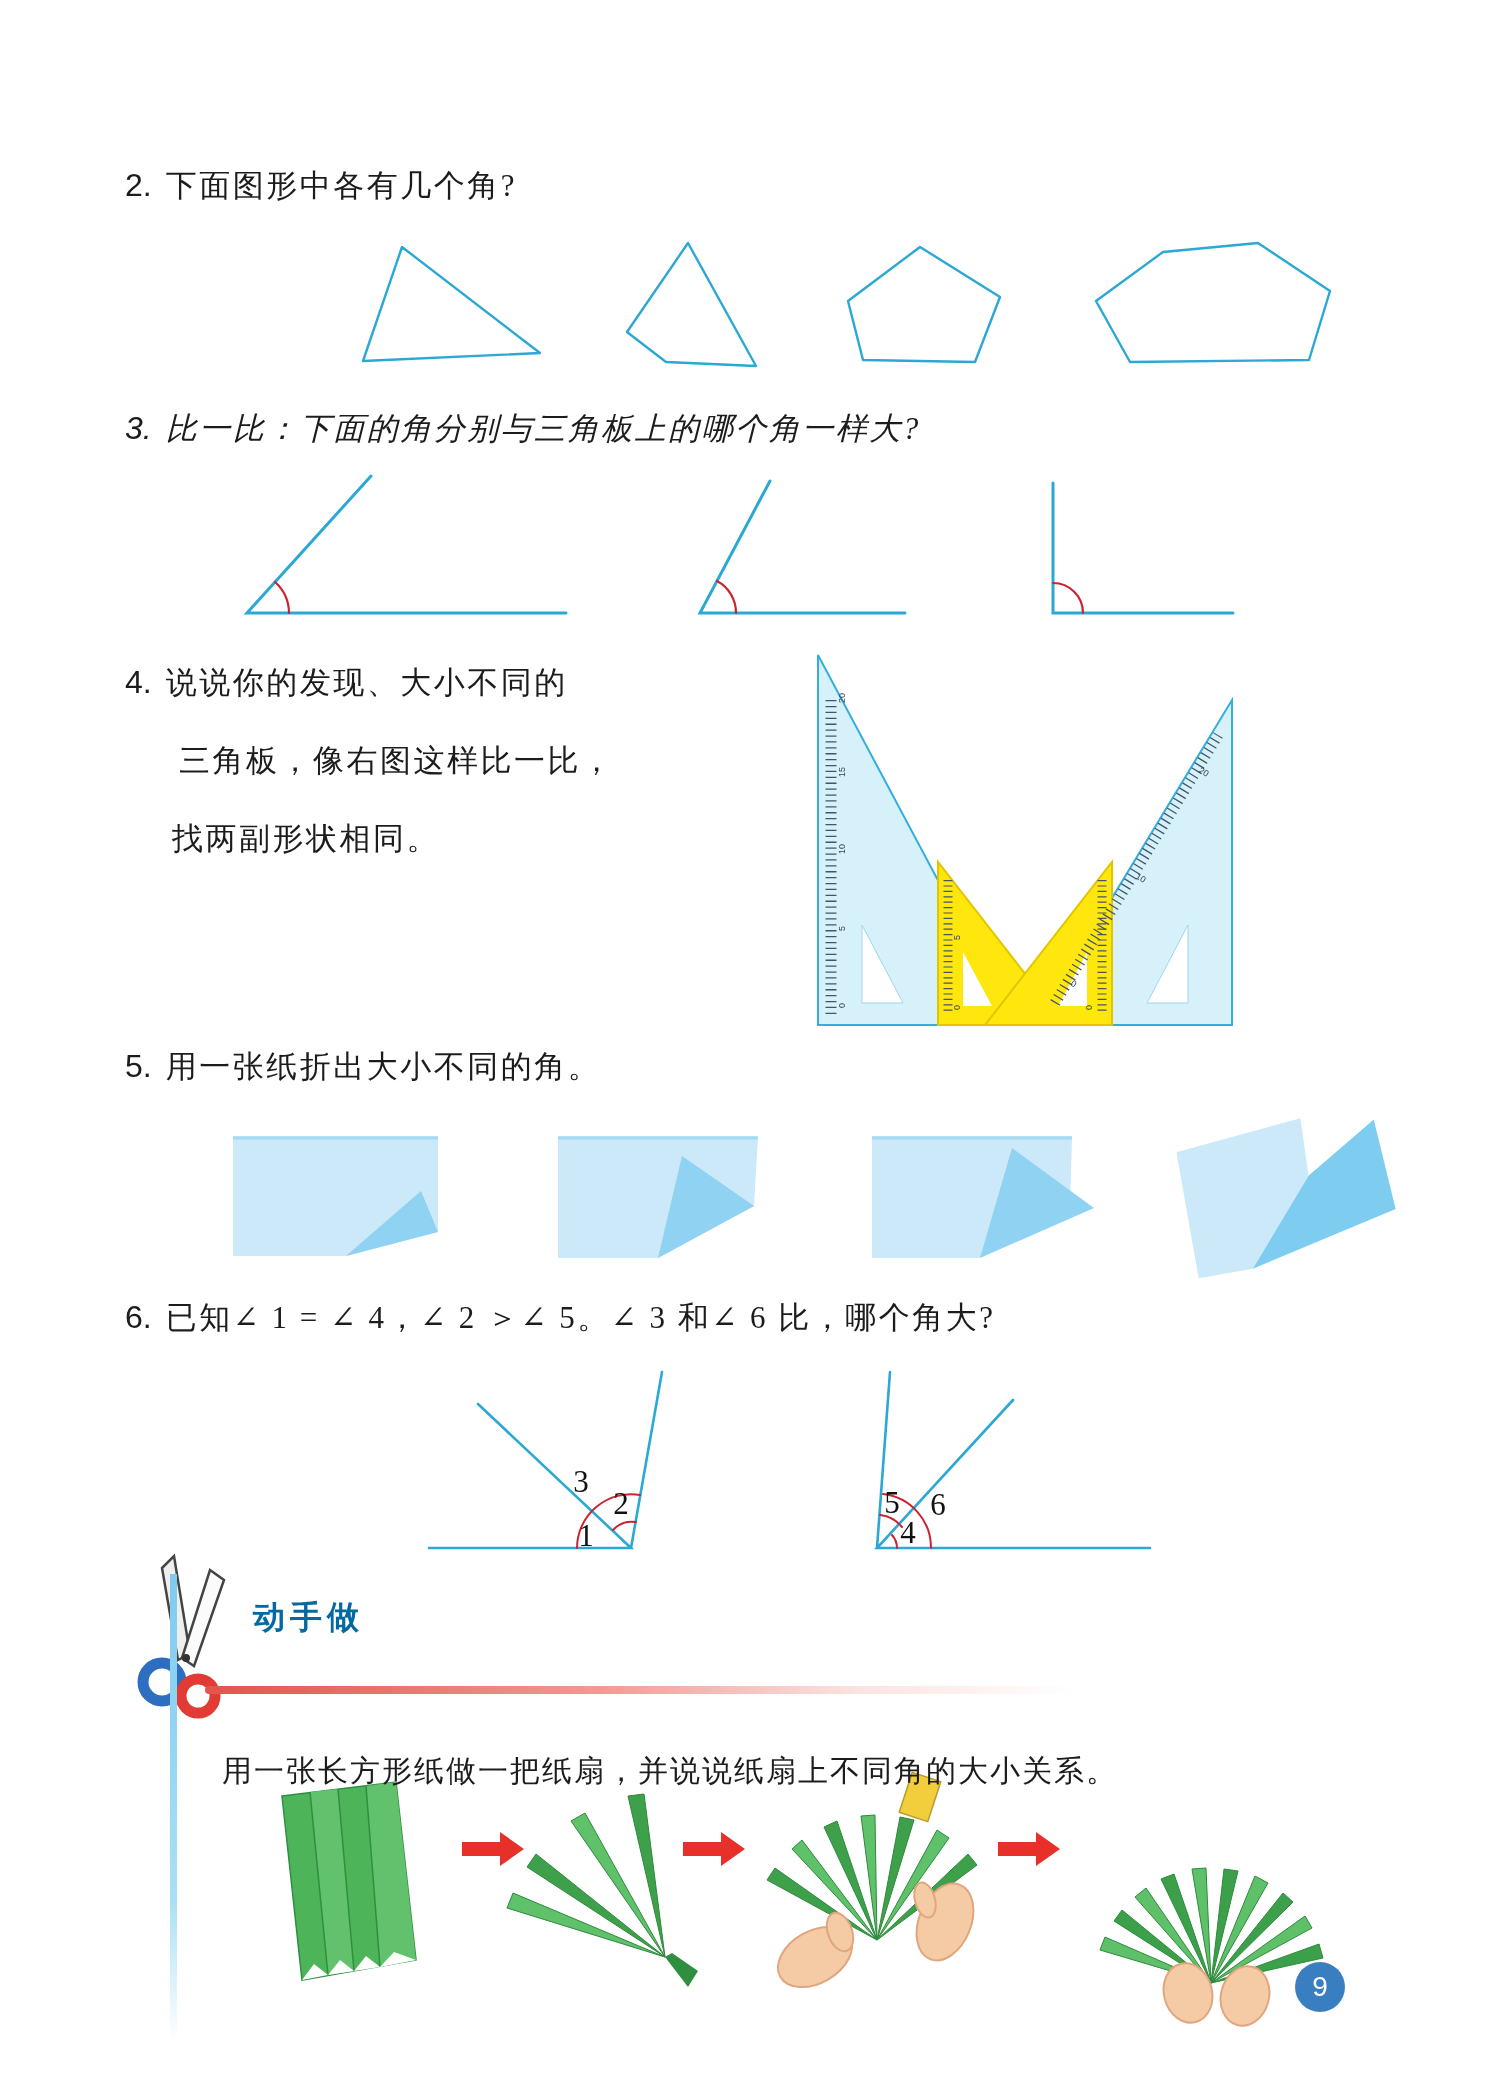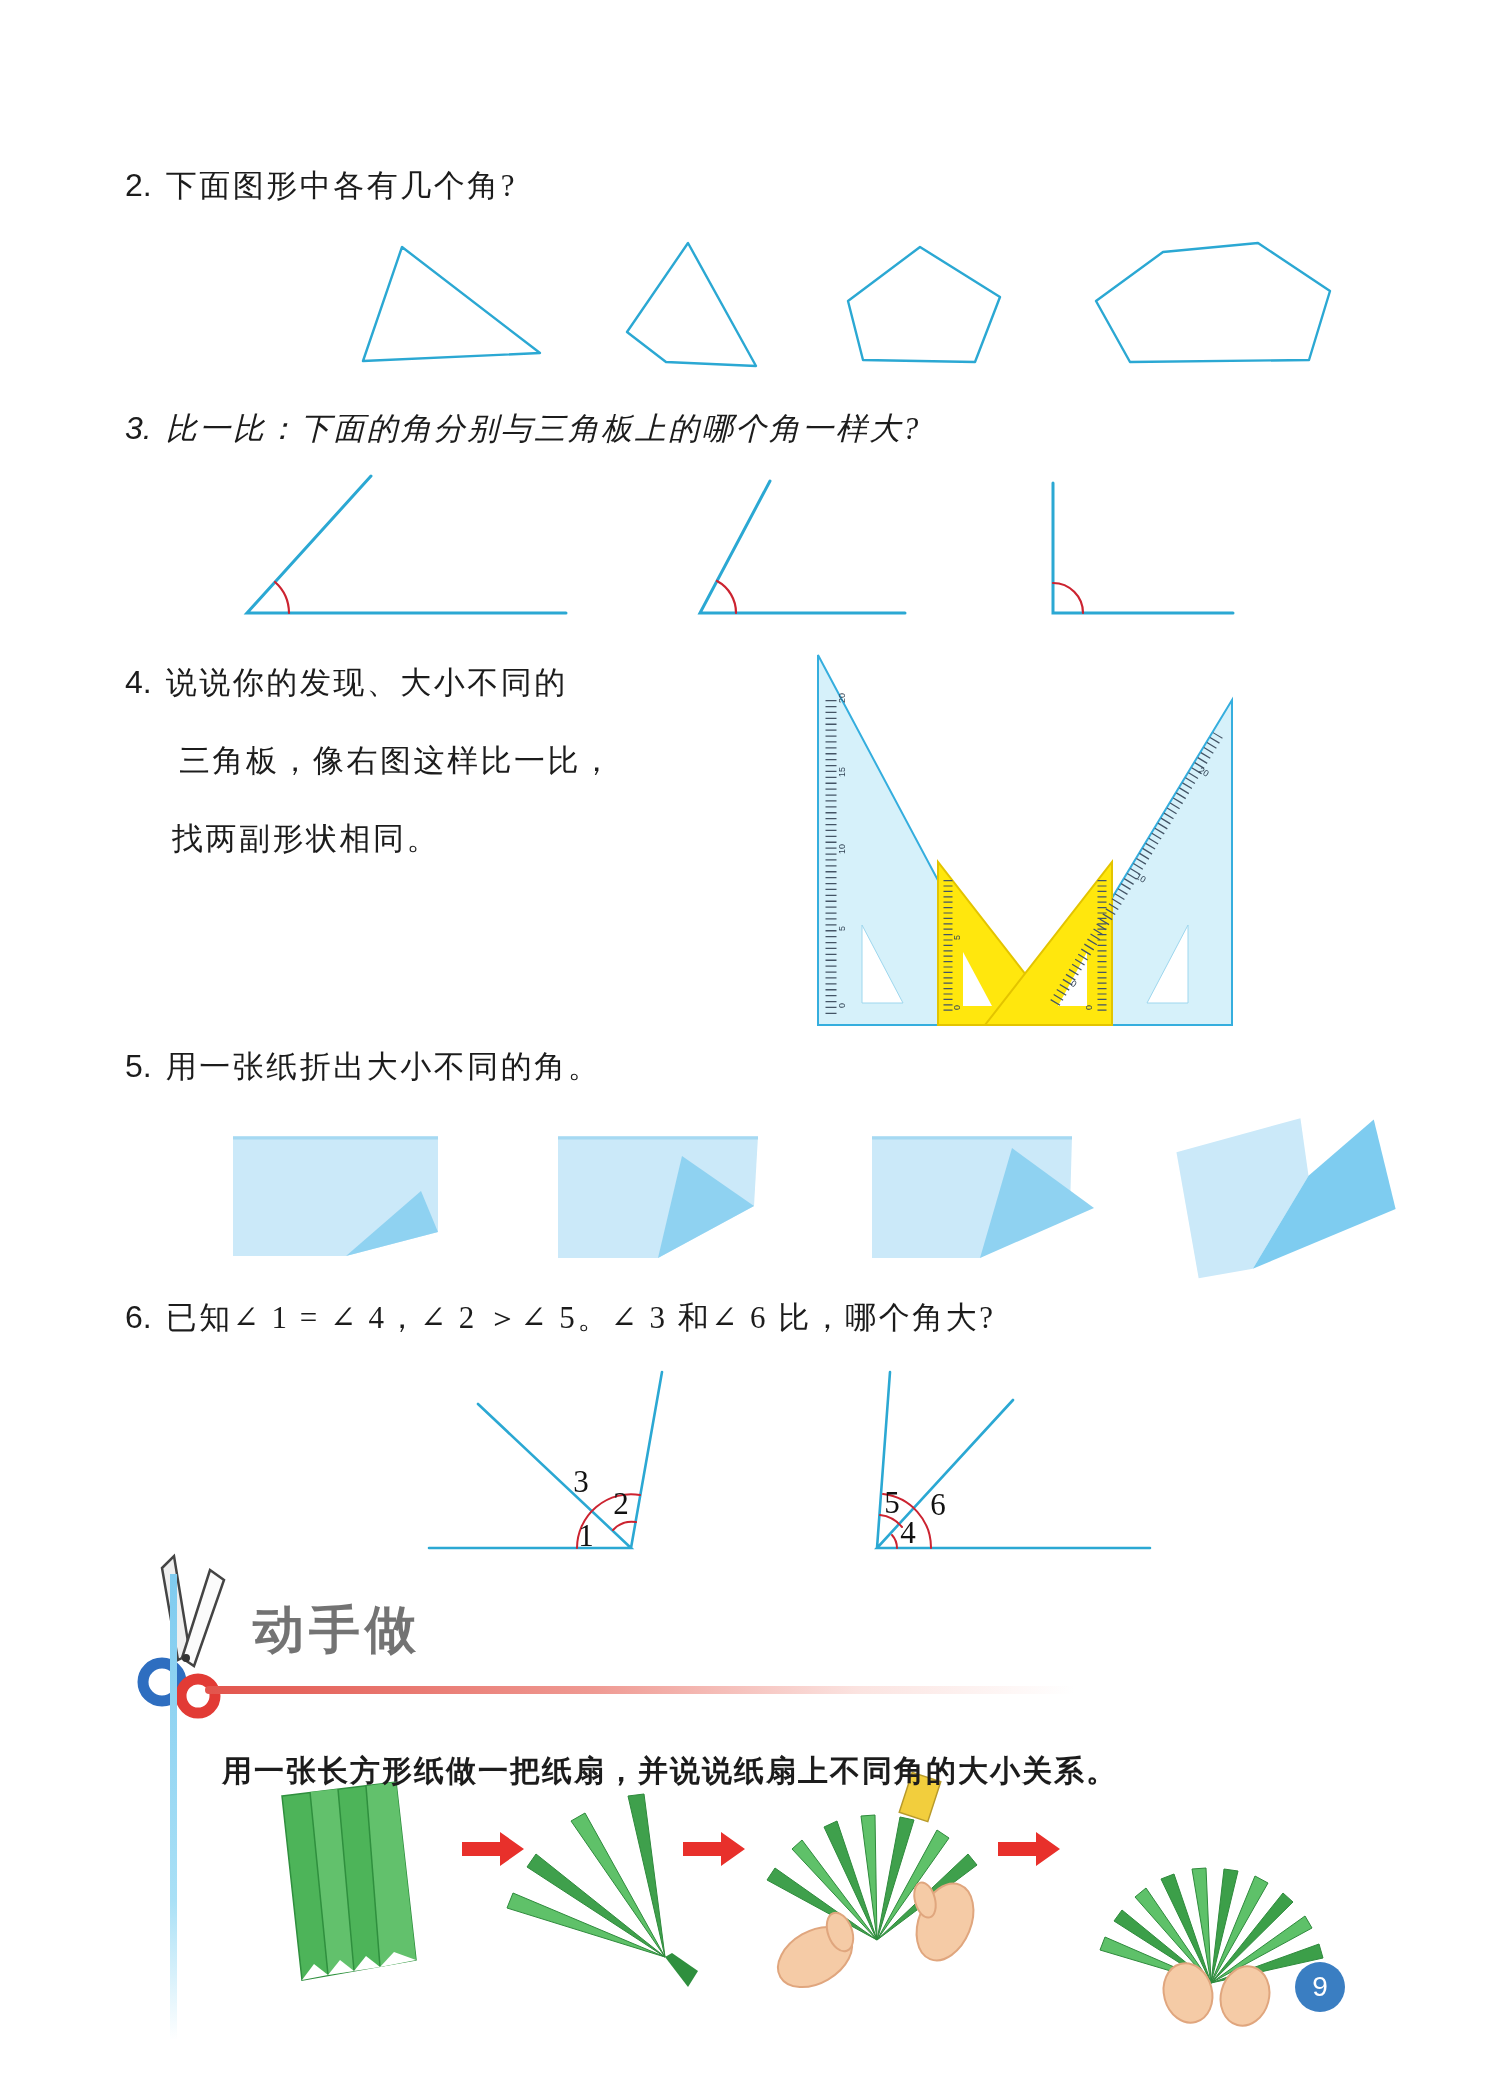--- a/index.html
+++ b/index.html
@@ -4,21 +4,21 @@
 <style>
   html,body{margin:0;padding:0;}
   body{
     width:1504px;height:2094px;position:relative;background:#ffffff;
     font-family:"Liberation Serif","DejaVu Serif",serif;color:#1c1c1c;overflow:hidden;
   }
   .abs{position:absolute;}
   .qline{font-size:31px;letter-spacing:2.5px;white-space:nowrap;}
   .qno{font-family:"Liberation Sans","DejaVu Sans",sans-serif;font-size:32px;letter-spacing:0;margin-right:14px;}
   #figs{position:absolute;left:0;top:0;width:1504px;height:2094px;}
-  .act-title{font-family:"Liberation Sans","DejaVu Sans",sans-serif;font-weight:bold;font-size:51px;color:#737373;letter-spacing:5px;white-space:nowrap;}
+  .act-title{font-family:"Liberation Sans","DejaVu Sans",sans-serif;font-weight:bold;font-size:32px;color:#0369a1;letter-spacing:5px;white-space:nowrap;}
   .act-text{font-size:30px;letter-spacing:2px;white-space:nowrap;}
   .rule-red{position:absolute;left:205px;top:1686px;width:870px;height:8px;border-radius:4px;
     background:linear-gradient(to right,#E2544C,#EF9A93 45%,#FBE3E0 75%,rgba(255,255,255,0));}
   .vline-blue{position:absolute;left:170px;top:1574px;width:7px;height:466px;
     background:linear-gradient(to bottom,#7FCBEF,#A9E0F6 70%,rgba(255,255,255,0));}
   .badge{position:absolute;left:1295px;top:1962px;width:50px;height:50px;border-radius:50%;
     background:#3A7EC2;color:#fff;font-family:"Liberation Sans","DejaVu Sans",sans-serif;
     font-size:28px;display:flex;align-items:center;justify-content:center;}
 </style>
 </head>
@@ -216,17 +216,17 @@
   <span class="qno">5.</span><span>用一张纸折出大小不同的角。</span>
 </div>
 
 <div class="abs qline" style="left:125px;top:1297px;">
   <span class="qno">6.</span><span>已知∠ 1 = ∠ 4，∠ 2 ＞∠ 5。∠ 3 和∠ 6 比，哪个角大?</span>
 </div>
 
 <div class="vline-blue"></div>
 <div class="rule-red"></div>
 <div class="abs act-title" style="left:253px;top:1596px;">动手做</div>
-<div class="abs act-text" style="left:222px;top:1751px;font-weight:bold;">用一张长方形纸做一把纸扇，并说说纸扇上不同角的大小关系。</div>
+<div class="abs act-text" style="left:222px;top:1751px;">用一张长方形纸做一把纸扇，并说说纸扇上不同角的大小关系。</div>
 
 <div class="badge">
   <span>9</span>
 </div>
 
 </body></html>

